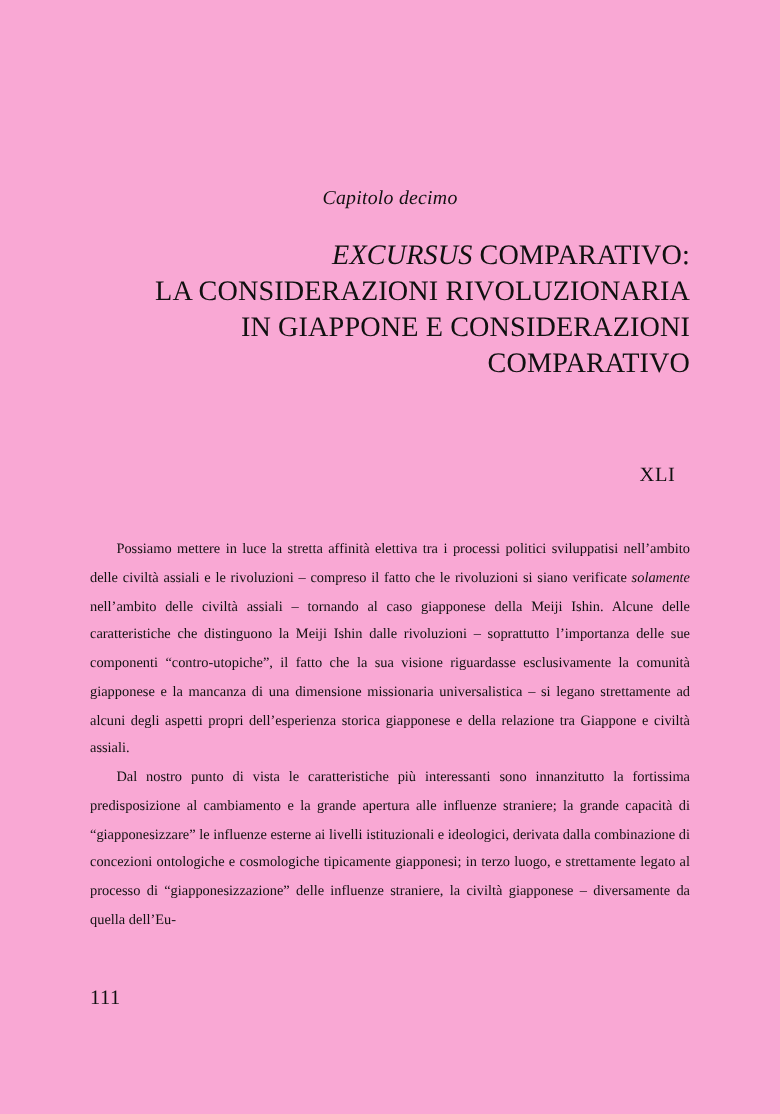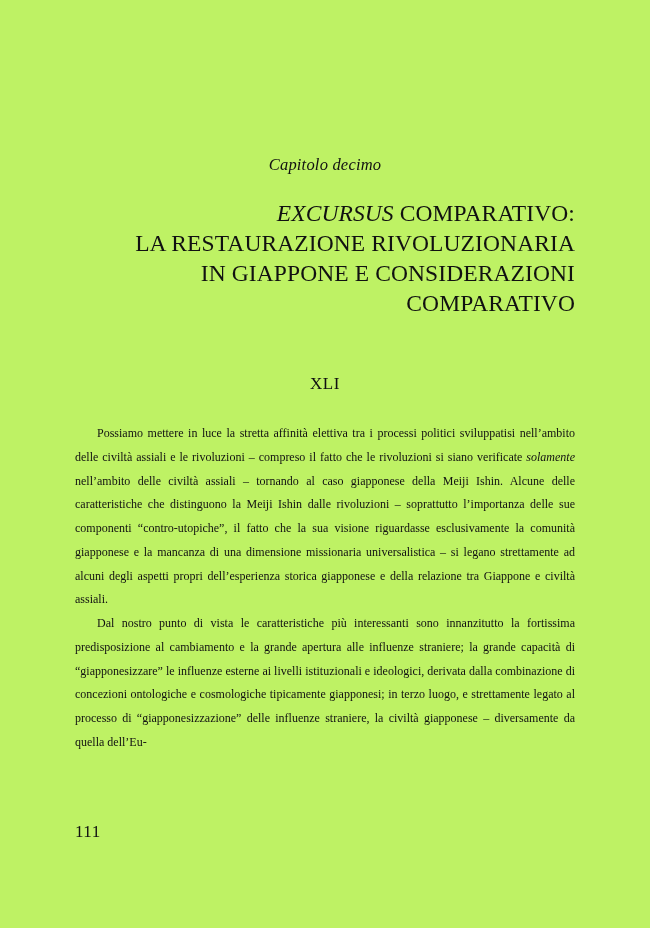--- a/index.html
+++ b/index.html
@@ -9,21 +9,21 @@
   }
   body {
     font-family: "Liberation Serif", "DejaVu Serif", serif;
     color: #111111;
     -webkit-font-smoothing: antialiased;
   }
   .page {
     position: relative;
     width: 650px;
     height: 928px;
-    background: #bef264;
+    background: #f9a8d4;
     overflow: hidden;
     box-sizing: border-box;
   }
   .content {
     position: absolute;
     left: 75px;
     top: 0;
     width: 500px;
   }
 
@@ -50,23 +50,23 @@
   .chapter-title .excursus {
     font-style: italic;
   }
   .title-line {
     display: block;
     white-space: nowrap;
   }
 
   
   .section-number {
-    margin: 0;
+    margin: 12px;
     padding-top: 56px;
-    text-align: center;
+    text-align: right;
     font-size: 17px;
     letter-spacing: 0.6px;
     color: #111111;
   }
 
   
   .body-text {
     padding-top: 28px;
   }
   .body-text p {
@@ -100,21 +100,21 @@
 <body>
 
 <div class="page">
 
   <div class="content">
 
     <div class="chapter-label">Capitolo decimo</div>
 
     <h1 class="chapter-title">
       <span class="title-line"><span class="excursus">EXCURSUS</span><span> COMPARATIVO:</span></span>
-      <span class="title-line">LA RESTAURAZIONE RIVOLUZIONARIA</span>
+      <span class="title-line">LA CONSIDERAZIONI RIVOLUZIONARIA</span>
       <span class="title-line">IN GIAPPONE E CONSIDERAZIONI</span>
       <span class="title-line">COMPARATIVO</span>
     </h1>
 
     <div class="section-number">XLI</div>
 
     <div class="body-text">
 
       <p class="indented"><span>Possiamo mettere in luce la stretta affinità elettiva tra i processi politici sviluppatisi nell’ambito delle civiltà assiali e le rivoluzioni – compreso il fatto che le rivoluzioni si siano verificate </span><i>solamente</i><span> nell’ambito delle civiltà assiali – tornando al caso giapponese della Meiji Ishin. Alcune delle caratteristiche che distinguono la Meiji Ishin dalle rivoluzioni – soprattutto l’importanza delle sue componenti “contro-utopiche”, il fatto che la sua visione riguardasse esclusivamente la comunità giapponese e la mancanza di una dimensione missionaria universalistica – si legano strettamente ad alcuni degli aspetti propri dell’esperienza storica giapponese e della relazione tra Giappone e civiltà assiali.</span></p>
 

